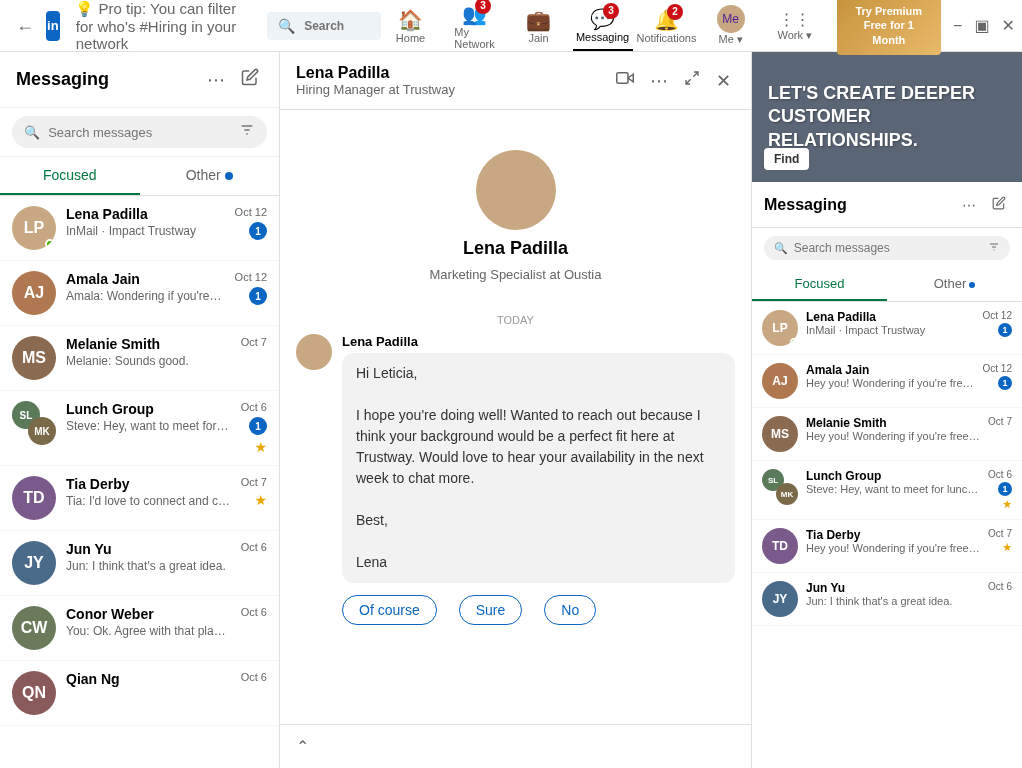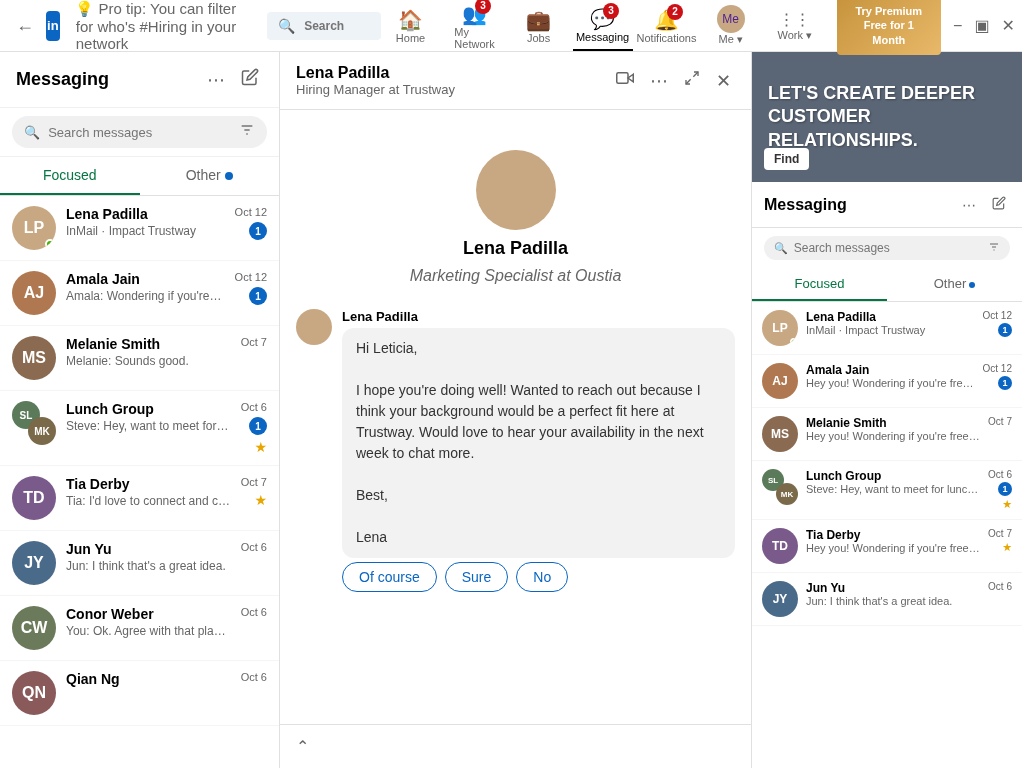--- a/index.html
+++ b/index.html
@@ -60,28 +60,28 @@
     .chat-panel { flex: 1; background: white; display: flex; flex-direction: column; height: calc(100vh - 52px); border-right: 1px solid #e0e0e0; }
     .chat-header { padding: 12px 16px; border-bottom: 1px solid #e0e0e0; display: flex; align-items: center; justify-between; }
     .chat-header-left { flex: 1; }
     .chat-name { font-size: 16px; font-weight: 600; color: #000; }
     .chat-subtitle { font-size: 13px; color: #666; }
     .chat-header-actions { display: flex; gap: 8px; align-items: center; }
     .chat-body { flex: 1; overflow-y: auto; padding: 16px; display: flex; flex-direction: column; align-items: center; }
     .contact-card { display: flex; flex-direction: column; align-items: center; padding: 24px; gap: 8px; }
     .contact-avatar { width: 80px; height: 80px; border-radius: 50%; background: #c8a882; display: flex; align-items: center; justify-content: center; overflow: hidden; }
     .contact-name { font-size: 18px; font-weight: 600; }
-    .contact-subtitle { font-size: 16px; color: #666; font-style: italic; }
+    .contact-subtitle { font-size: 13px; color: #666; }
     .date-divider { font-size: 11px; color: #999; text-align: center; padding: 8px 0; width: 100%; }
     .message-bubble-wrap { display: flex; gap: 10px; align-items: flex-start; width: 100%; margin-bottom: 12px; }
     .bubble-avatar { width: 36px; height: 36px; border-radius: 50%; background: #c8a882; flex-shrink: 0; }
     .bubble-content { flex: 1; }
     .bubble-sender { font-weight: 600; font-size: 13px; margin-bottom: 4px; }
     .bubble { background: #f2f2f2; border-radius: 12px; padding: 10px 14px; font-size: 14px; line-height: 1.5; color: #333; max-width: 500px; }
-    .quick-replies { display: flex; gap: 8px; margin-top: 4px; flex-wrap: wrap; }
+    .quick-replies { display: flex; gap: 22px; margin-top: 12px; flex-wrap: wrap; }
     .quick-reply-btn { border: 1.5px solid #0a66c2; color: #0a66c2; background: none; border-radius: 20px; padding: 6px 16px; font-size: 14px; cursor: pointer; font-weight: 500; }
     .message-input-area { padding: 12px 16px; border-top: 1px solid #e0e0e0; display: flex; align-items: center; gap: 8px; }
     .message-input { flex: 1; border: none; outline: none; font-size: 14px; color: #999; background: none; }
     .expand-btn { background: none; border: none; cursor: pointer; color: #666; font-size: 16px; }
 
     
     .right-panel { width: 270px; background: white; display: flex; flex-direction: column; height: calc(100vh - 52px); flex-shrink: 0; overflow: hidden; }
     .ad-banner { background: #5a6575; height: 130px; flex-shrink: 0; display: flex; align-items: center; justify-content: center; overflow: hidden; position: relative; }
     .ad-text { color: white; font-size: 18px; font-weight: 700; padding: 16px; line-height: 1.3; text-shadow: 1px 1px 2px rgba(0,0,0,0.3); }
     .find-btn { position: absolute; bottom: 12px; left: 12px; background: white; color: #333; border: none; border-radius: 4px; padding: 4px 10px; font-size: 12px; cursor: pointer; font-weight: 600; }
@@ -139,21 +139,21 @@
       <span>Home</span>
     </div>
     <div class="nav-item" style="position:relative">
       <span class="nav-icon" style="position:relative">
         👥<span class="badge">3</span>
       </span>
       <span>My Network</span>
     </div>
     <div class="nav-item">
       <span class="nav-icon">💼</span>
-      <span>Jobs</span>
+      <span>Jain</span>
     </div>
     <div class="nav-item active">
       <span class="nav-icon" style="position:relative">
         💬<span class="badge">3</span>
       </span>
       <span>Messaging</span>
     </div>
     <div class="nav-item">
       <span class="nav-icon" style="position:relative">
         🔔<span class="badge">2</span>
@@ -336,20 +336,21 @@
         </button>
         <button class="icon-btn">✕</button>
       </div>
     </div>
     <div class="chat-body">
       <div class="contact-card">
         <div class="contact-avatar av-lena" style="width:80px;height:80px;border-radius:50%;background:#c8a882;"></div>
         <div class="contact-name">Lena Padilla</div>
         <div class="contact-subtitle">Marketing Specialist at Oustia</div>
       </div>
+      <div class="date-divider">TODAY</div>
       <div class="message-bubble-wrap">
         <div class="bubble-avatar av-lena" style="width:36px;height:36px;border-radius:50%;background:#c8a882;flex-shrink:0;"></div>
         <div class="bubble-content">
           <div class="bubble-sender">Lena Padilla</div>
           <div class="bubble" id="chat-bubble-text">Hi Leticia,<br><br>I hope you're doing well! Wanted to reach out because I think your background would be a perfect fit here at Trustway. Would love to hear your availability in the next week to chat more.<br><br>Best,<br><br>Lena</div>
           <div class="quick-replies" id="quick-replies-container">
               <button class="quick-reply-btn">Of course</button>
               <button class="quick-reply-btn">Sure</button>
               <button class="quick-reply-btn">No</button>
             </div>

